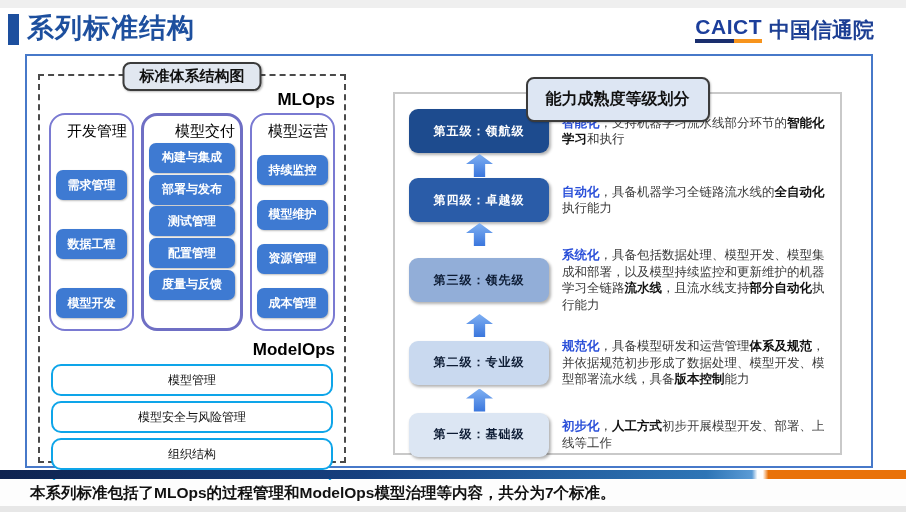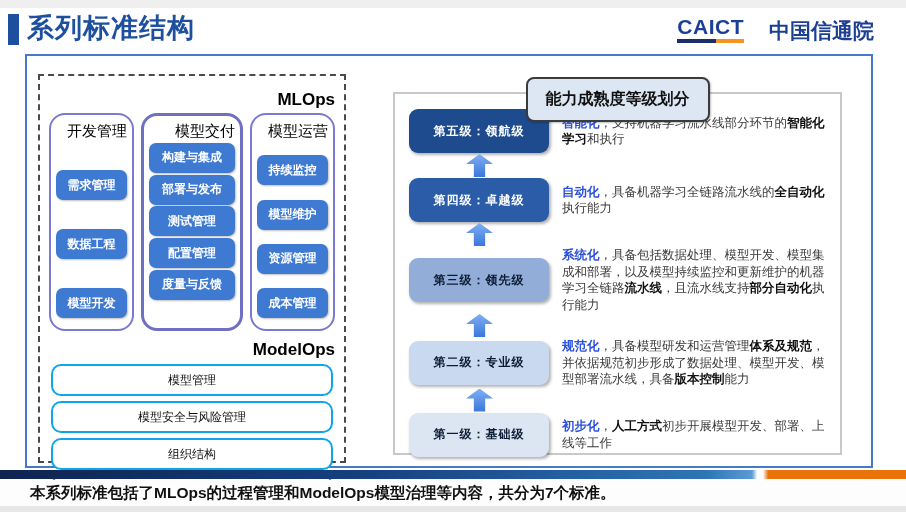--- a/index.html
+++ b/index.html
@@ -9,21 +9,21 @@
     position:relative; width:906px; height:512px; background:#ffffff;
     overflow:hidden; margin:0 auto;
   }
   .top-strip   { position:absolute; left:0; top:0; width:906px; height:8px; background:#efefef; }
   .bottom-strip{ position:absolute; left:0; top:506px; width:906px; height:6px; background:#e7e7e7; }
 
   
   .title-bar { position:absolute; left:0; top:8px; width:904px; height:46px; }
   .title-accent { position:absolute; left:8px; top:6px; width:11px; height:31px; background:#1d4f9e; }
   .page-title { position:absolute; left:27px; top:2px; font-size:27px; font-weight:bold; color:#1d4f9e; letter-spacing:1px; }
-  .logo { position:absolute; right:30px; top:8px; display:flex; align-items:flex-end; gap:25px; }
+  .logo { position:absolute; right:30px; top:8px; display:flex; align-items:center; gap:7px; }
   .logo-caict-wrap { display:flex; flex-direction:column; }
   .logo-caict { font-size:21px; font-weight:800; color:#1b3e9b; letter-spacing:.5px; line-height:22px; }
   .logo-underline { display:flex; height:4px; width:100%; margin-top:1px; }
   .logo-underline .u-blue { flex:0 0 58%; background:#1a2e6e; }
   .logo-underline .u-orange { flex:1; background:#f7941d; }
   .logo-cn { font-size:21px; font-weight:700; color:#1c3f94; line-height:24px; }
 
   
   .outer-box { position:absolute; left:25px; top:54px; width:848px; height:414px; border:2px solid #4779c9; background:#ffffff; }
 
@@ -118,20 +118,21 @@
             <i class="u-orange"></i>
           </span>
       </div>
       <span class="logo-cn">中国信通院</span>
     </div>
   </header>
 
   <div class="outer-box"></div>
 
   <section class="left-panel">
+    <div class="panel-label left-label">标准体系结构图</div>
 
     <div class="mlops-title">MLOps</div>
 
     <div class="ml-columns">
       <div class="ml-col">
         <div class="ml-col-header">开发管理</div>
         <div class="ml-btn">需求管理</div>
         <div class="ml-btn">数据工程</div>
         <div class="ml-btn">模型开发</div>
       </div>

